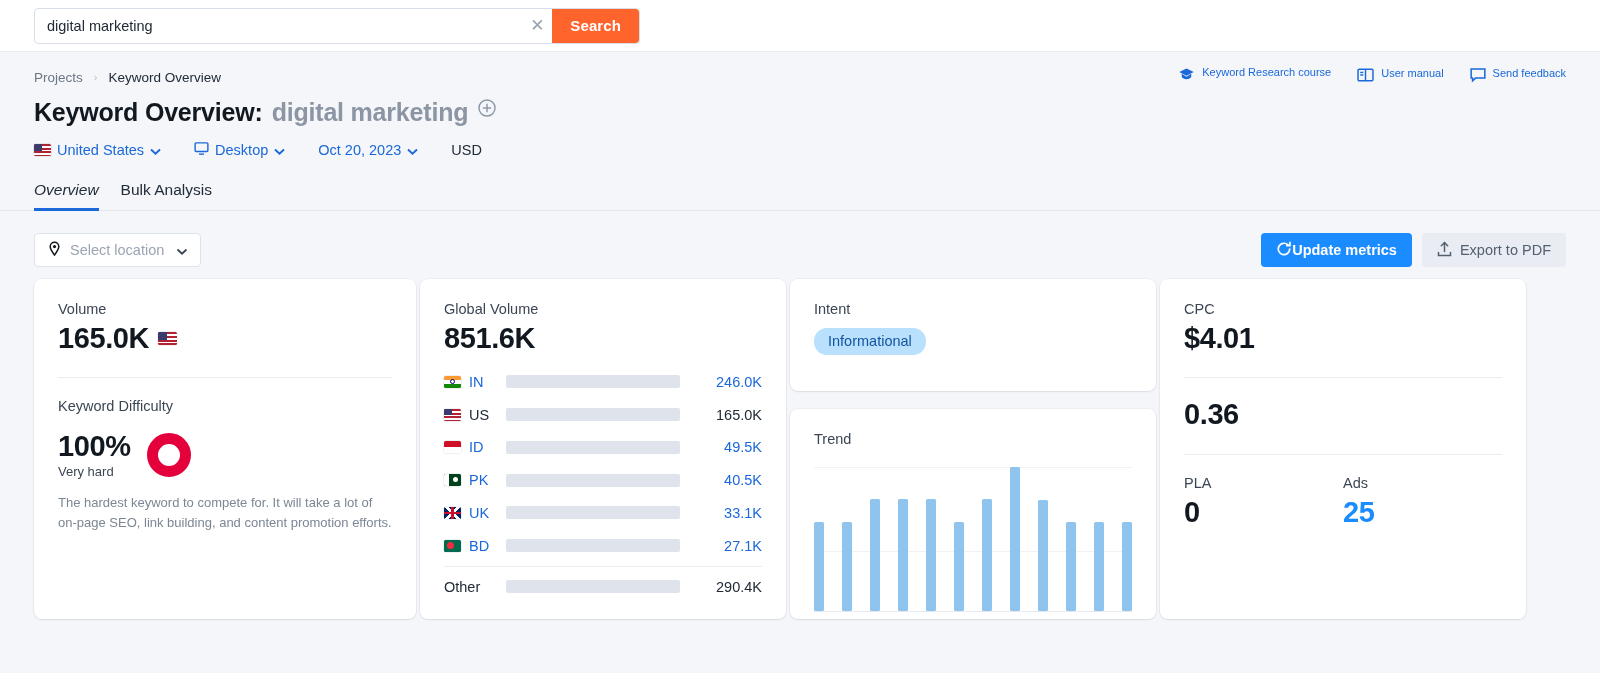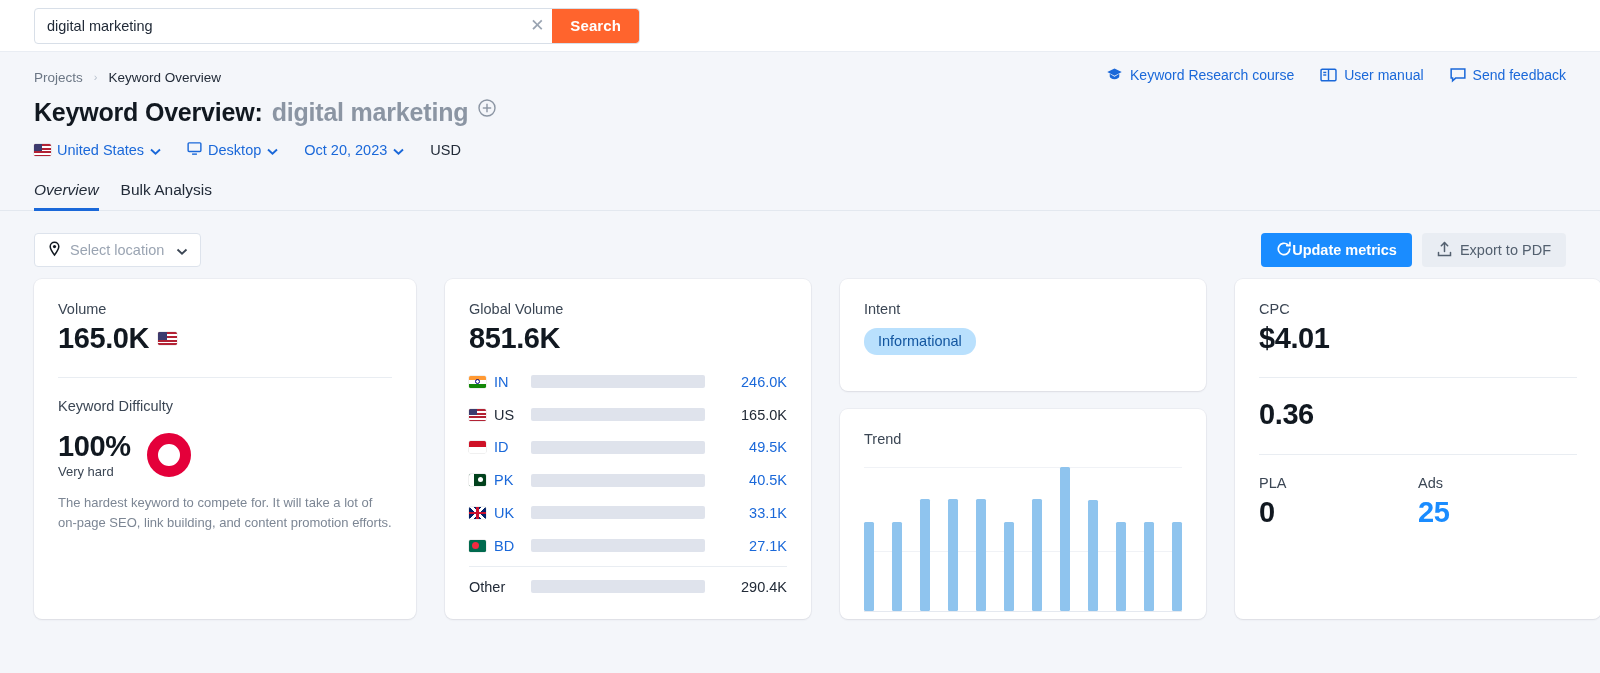--- a/index.html
+++ b/index.html
@@ -75,36 +75,36 @@
   }
   .bc-sep { margin: 0 11px; color: #b6bfcb; font-size: 11px; }
   .bc-current { font-size: 13.5px; color: #222b38; }
 
   .header-links {
     position: absolute;
     right: 34px; top: 14px;
     display: flex; align-items: center; gap: 26px;
   }
   .hlink {
-    display: flex; align-items: center; gap: 7px;
-    font-size: 14px; color: #1a68d9; cursor: pointer; text-decoration: none;
+    display: flex; gap: 7px;
+    font-size: 11px; color: #1a68d9; cursor: pointer; text-decoration: none;
     white-space: nowrap;
   }
   .hlink svg { display:block; }
 
   .title-row {
     display: flex; gap: 9px;
     margin-top: 4px;
   }
   .title-main { font-size: 25px; font-weight: bold; color: #111820; letter-spacing: -0.2px; }
   .title-kw { font-size: 25px; font-weight: bold; color: #8b95a3; letter-spacing: -0.2px;}
   .plus-icon { cursor: pointer; display:block; }
 
   .meta-row {
-    display: flex; gap: 0;
+    display: flex; gap: 7px;
     margin-top: 12px;
     height: 22px;
   }
   .meta-item {
     display: flex; align-items: center; gap: 6px;
     font-size: 14.5px; color: #1a68d9; cursor: pointer;
     margin-right: 26px;
   }
   .meta-item.static { color: #222b38; cursor: default; }
   .flag {
@@ -158,21 +158,21 @@
     border: none; border-radius: 4px;
     height: 34px; padding: 0 15px;
     font-size: 14.5px; cursor: pointer;
     font-family: "Liberation Sans", sans-serif;
   }
 
   
   .grid {
     display: grid;
     grid-template-columns: 382px 366px 366px 366px;
-    gap: 29px;
+    gap: 4px;
     padding: 6px 34px 0 34px;
     align-items: start;
   }
   .card {
     background: #fff;
     border-radius: 8px;
     box-shadow: 0 1px 2px rgba(20,30,50,.08), 0 0 0 1px rgba(20,30,50,.035);
   }
   .card-label { font-size: 14.5px; color: #3b4654; }
   .big-num { font-size: 29px; font-weight: bold; color: #111820; letter-spacing:-.4px; line-height: 1.15; }

